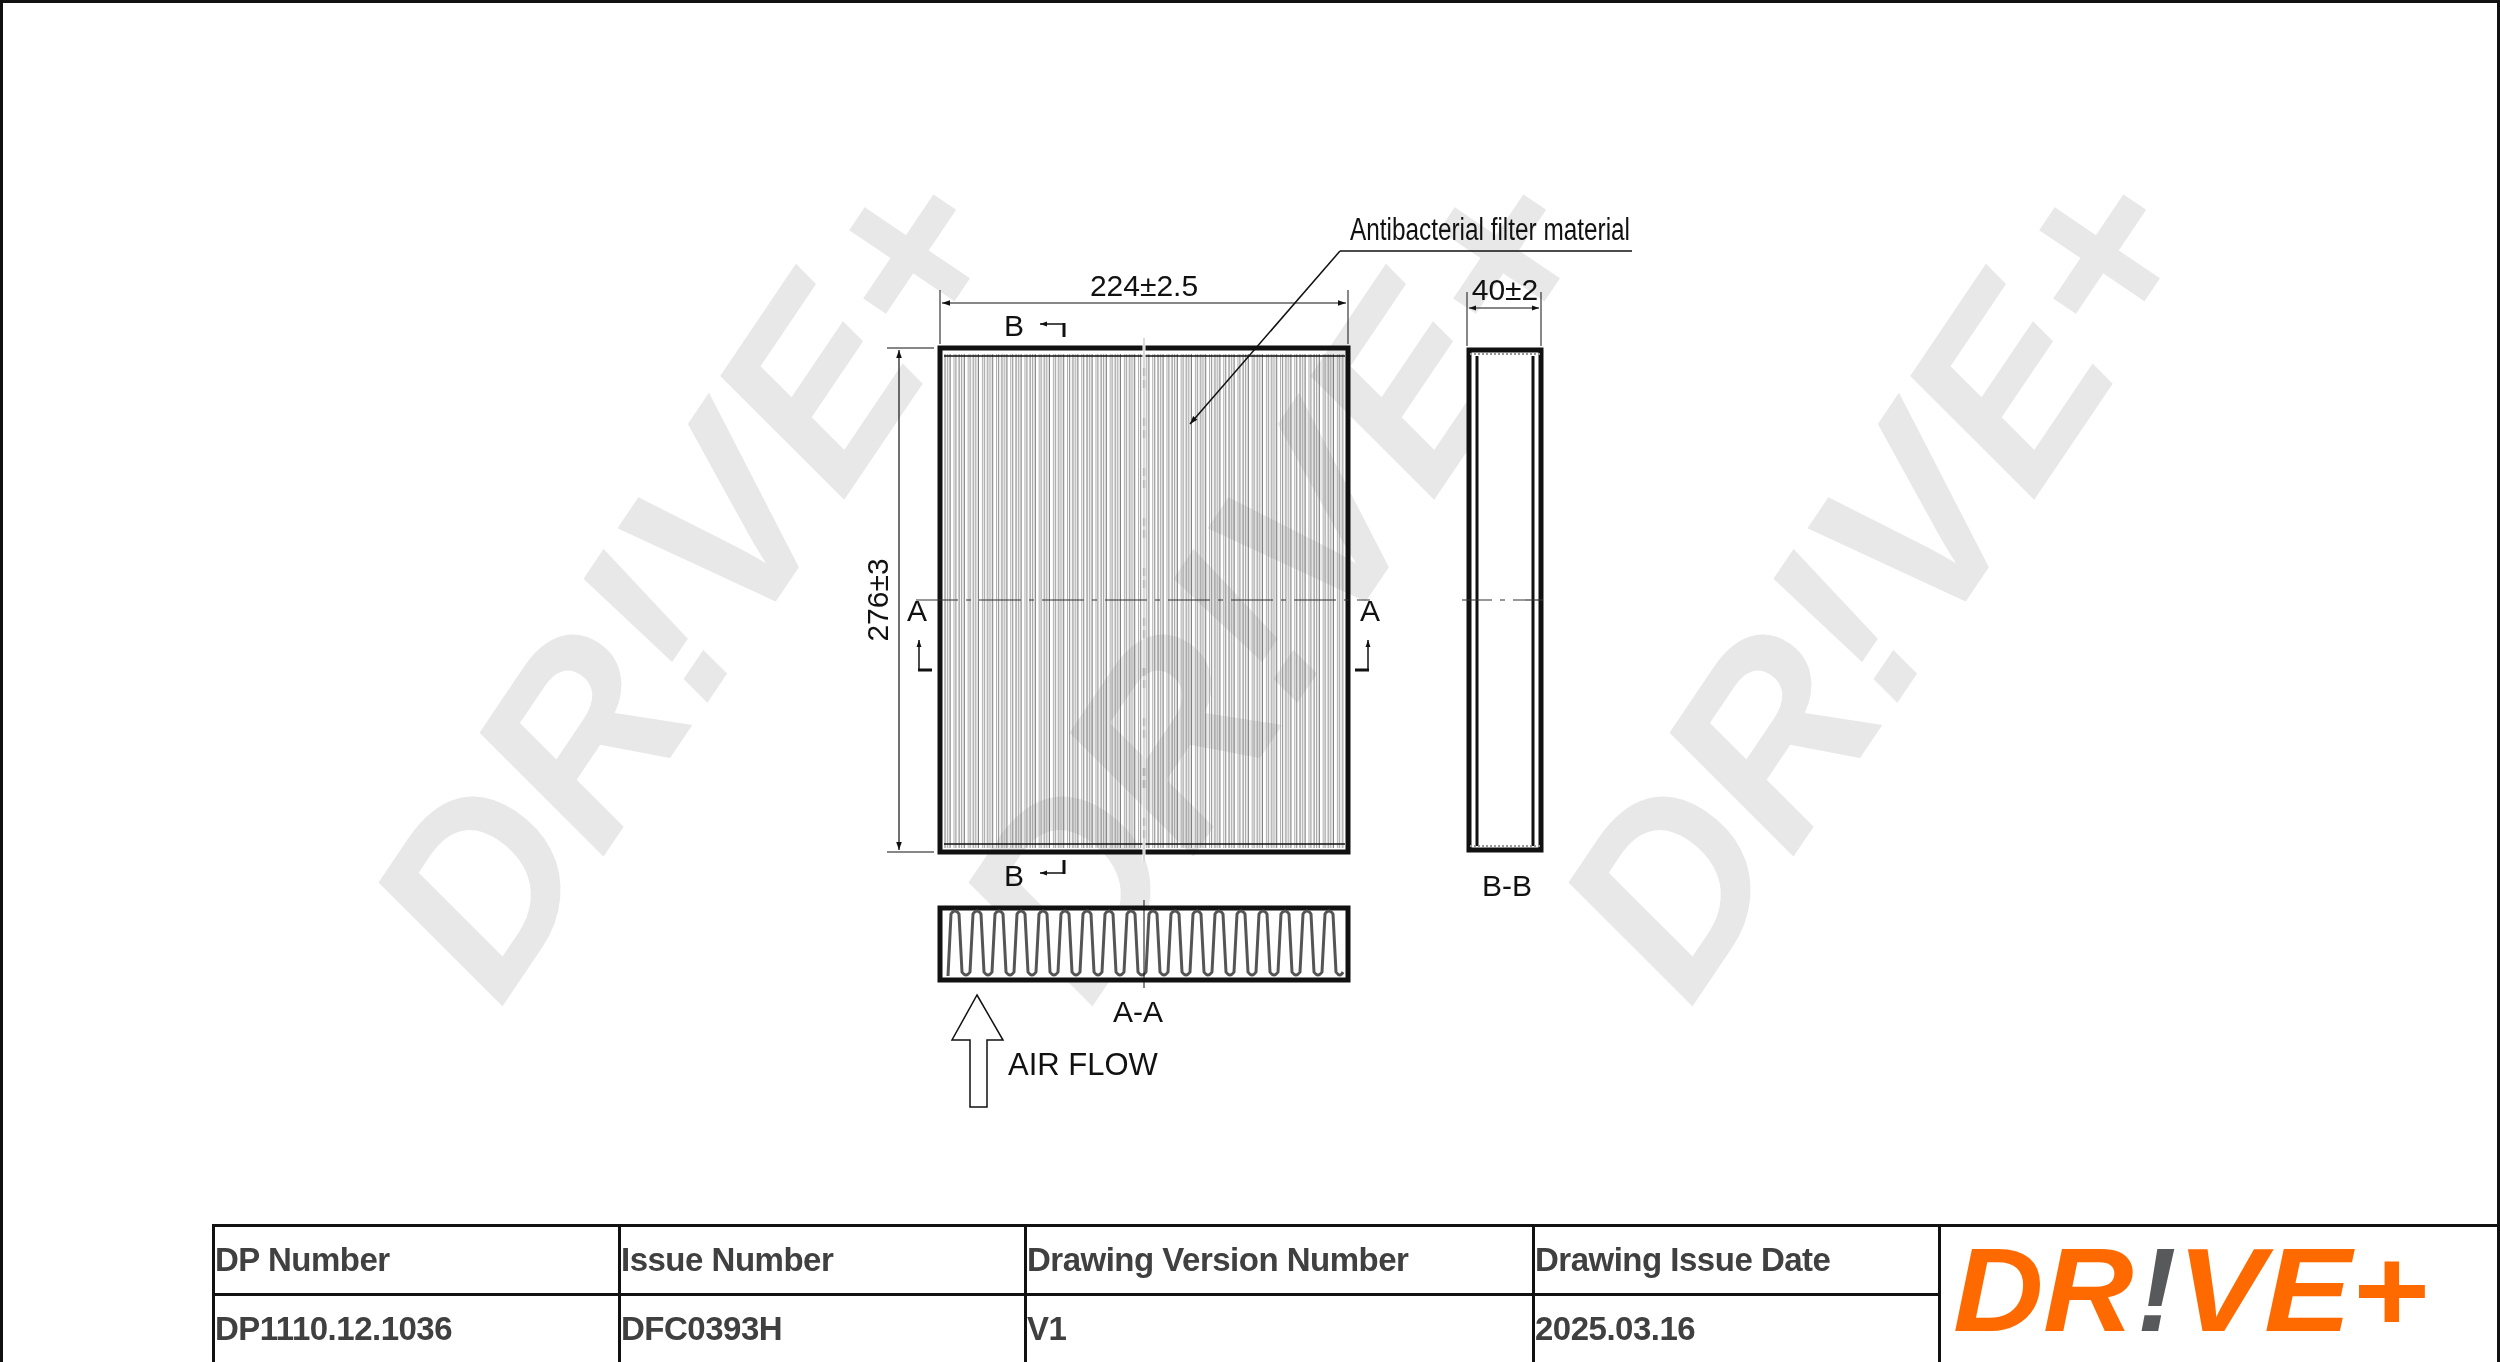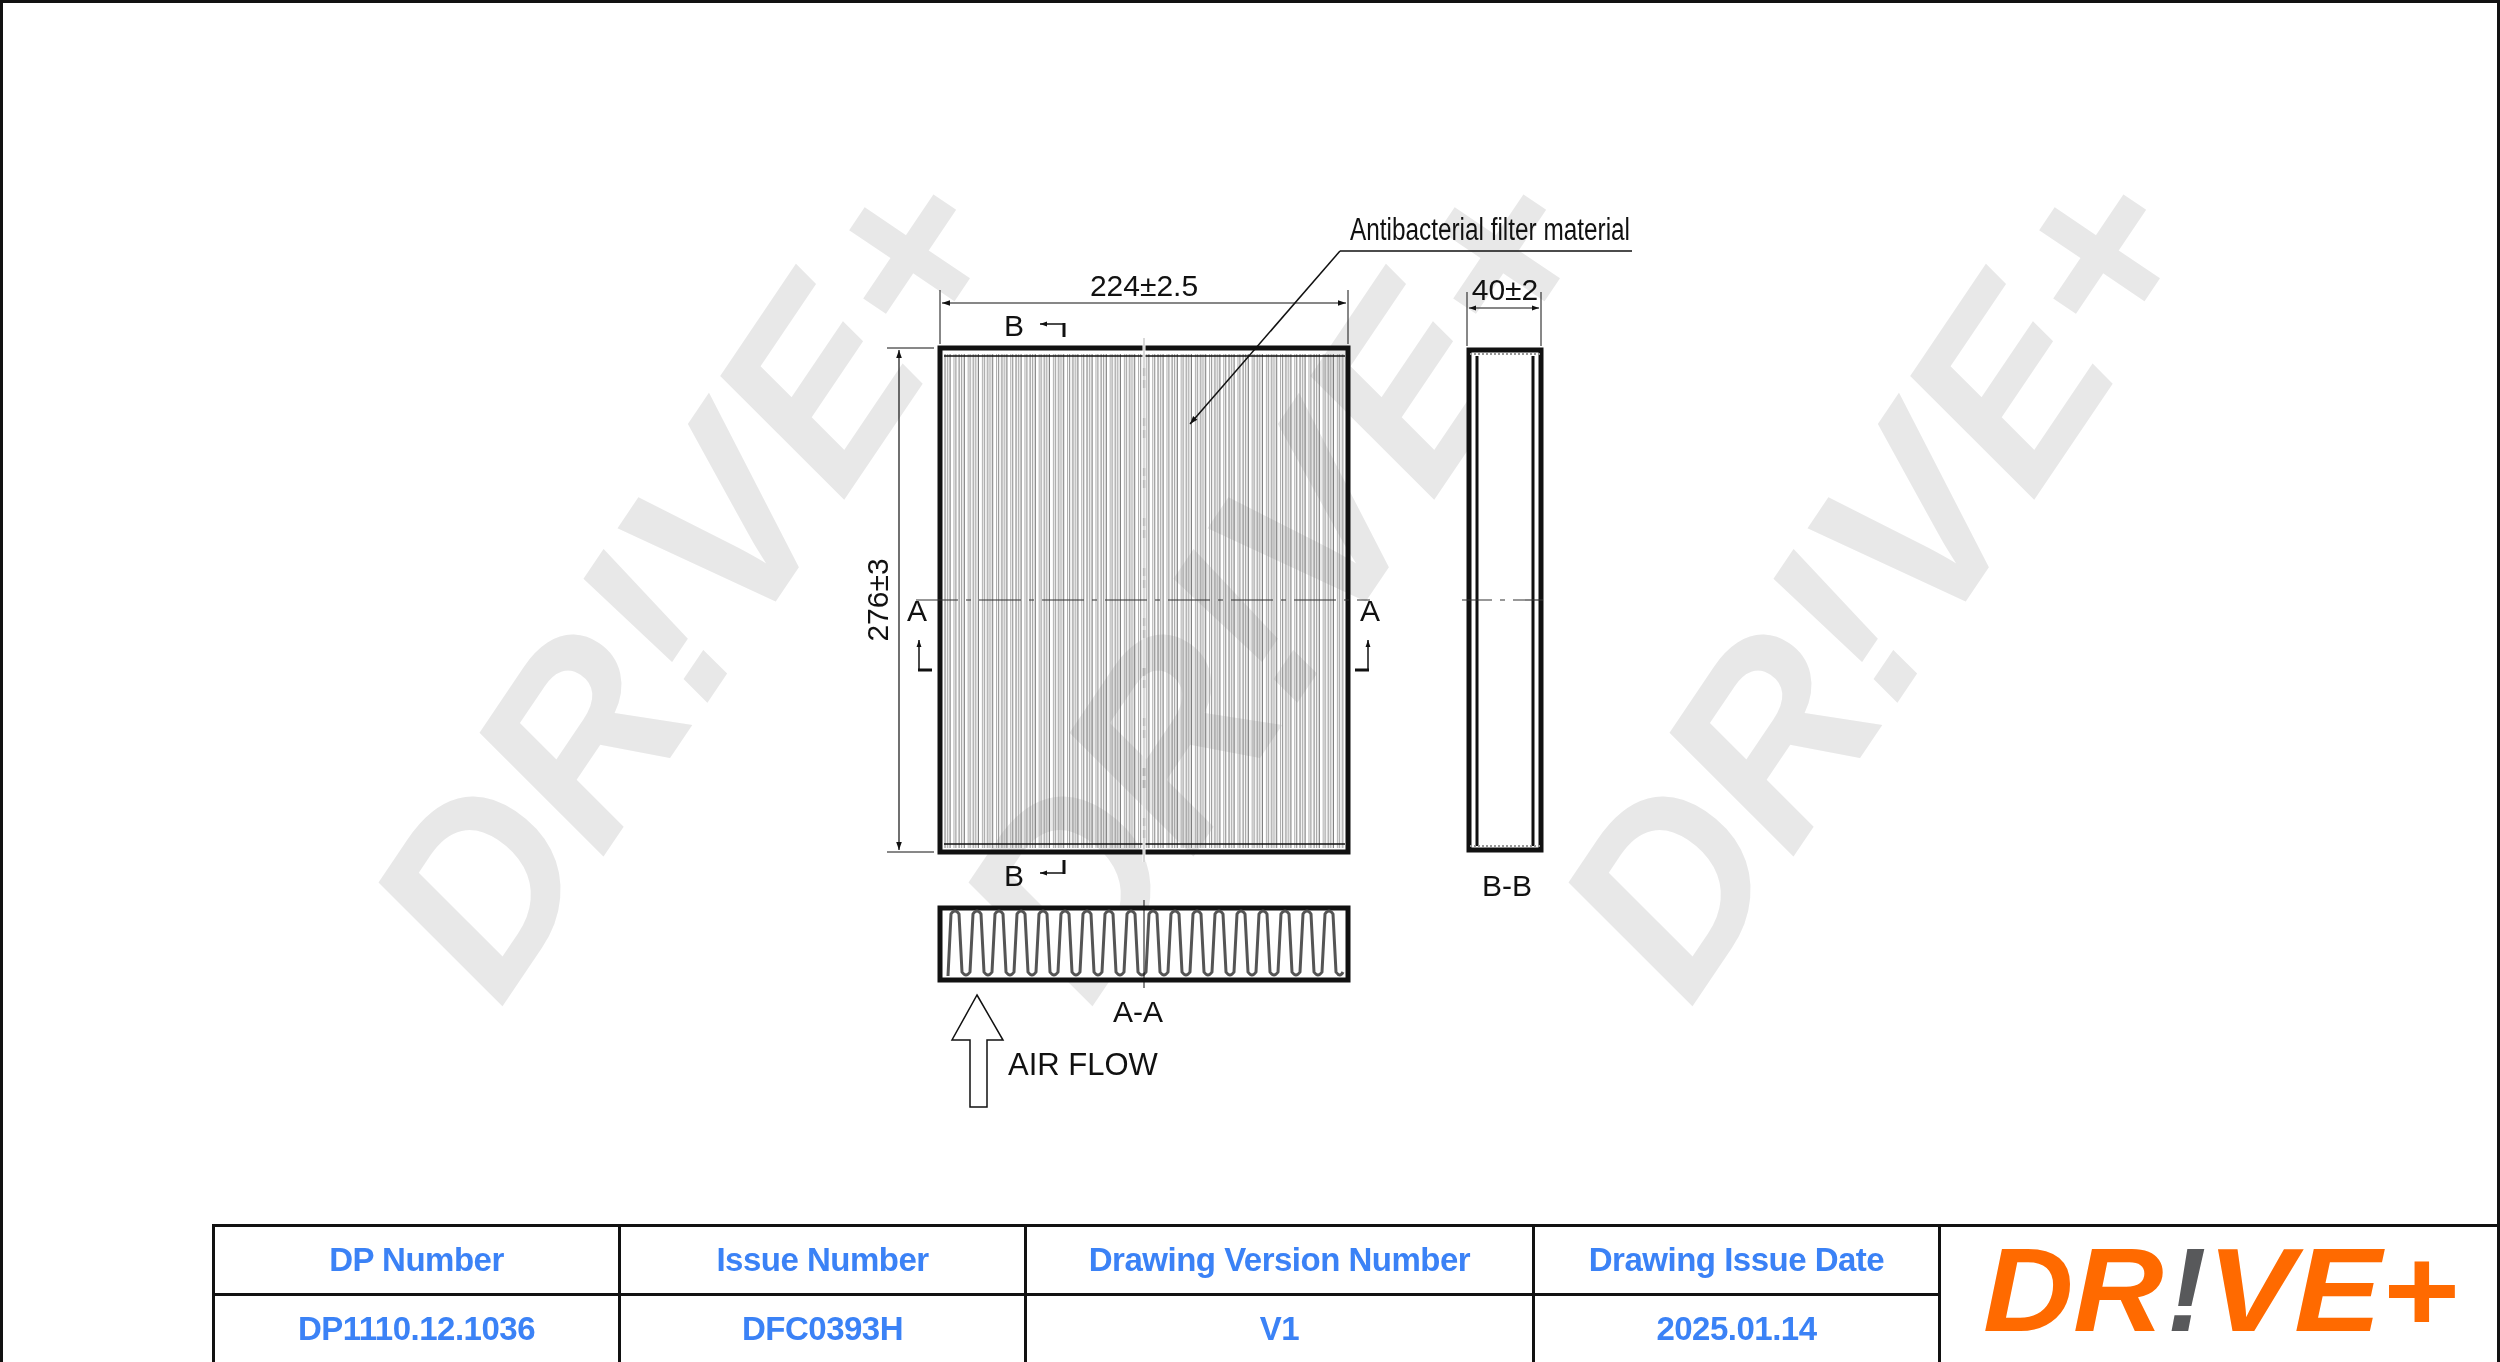--- a/index.html
+++ b/index.html
@@ -6,22 +6,22 @@
   body { width: 2500px; height: 1362px; position: relative; overflow: hidden;
          font-family: "Liberation Sans", sans-serif; }
   .sheet { position: absolute; left: 0; top: 0; width: 2500px; height: 1362px;
            box-sizing: border-box; border: 3px solid #111; border-bottom: none; }
   svg.drawing { position: absolute; left: 0; top: 0; }
   .wm-text { font-family: "Liberation Sans", sans-serif; font-weight: bold; font-style: italic; fill: #e8e8e8; }
   .cad { font-family: "Liberation Sans", sans-serif; fill: #111; }
 
   table.titleblock { position: absolute; left: 212px; top: 1224px; width: 2288px; height: 138px;
     border-collapse: collapse; table-layout: fixed; }
-  table.titleblock td { border: 3px solid #111; text-align: center; vertical-align: middle;
-    font-family: "Liberation Sans", sans-serif; font-weight: bold; font-size: 33px; color: #3b82f6;
+  table.titleblock td { border: 3px solid #111; text-align: left; vertical-align: middle;
+    font-family: "Liberation Sans", sans-serif; font-weight: bold; font-size: 33px; color: #404040;
     padding: 0; letter-spacing: -0.5px; }
   table.titleblock tr.hdr td { height: 66px; }
   table.titleblock tr.val td { height: 66px; }
   td.logo-cell { border-right: none !important; }
   .logo { display: inline-block; }
 </style>
 </head>
 <body>
 
 <div class="sheet"></div>
@@ -165,16 +165,16 @@
         <text x="12" y="95" font-family="Liberation Sans, sans-serif" font-weight="bold" font-style="italic" font-size="118" textLength="180" lengthAdjust="spacingAndGlyphs" fill="#ff6a00">DR</text>
         <text x="196" y="95" font-family="Liberation Sans, sans-serif" font-weight="bold" font-style="italic" font-size="118" fill="#58595b">!</text>
         <text x="236" y="95" font-family="Liberation Sans, sans-serif" font-weight="bold" font-style="italic" font-size="118" textLength="250" lengthAdjust="spacingAndGlyphs" fill="#ff6a00">VE+</text>
       </svg>
     </td>
   </tr>
   <tr class="val">
     <td>DP1110.12.1036</td>
     <td>DFC0393H</td>
     <td>V1</td>
-    <td>2025.01.14</td>
+    <td>2025.03.16</td>
   </tr>
 </tbody>
   </table>
 
 </body></html>

